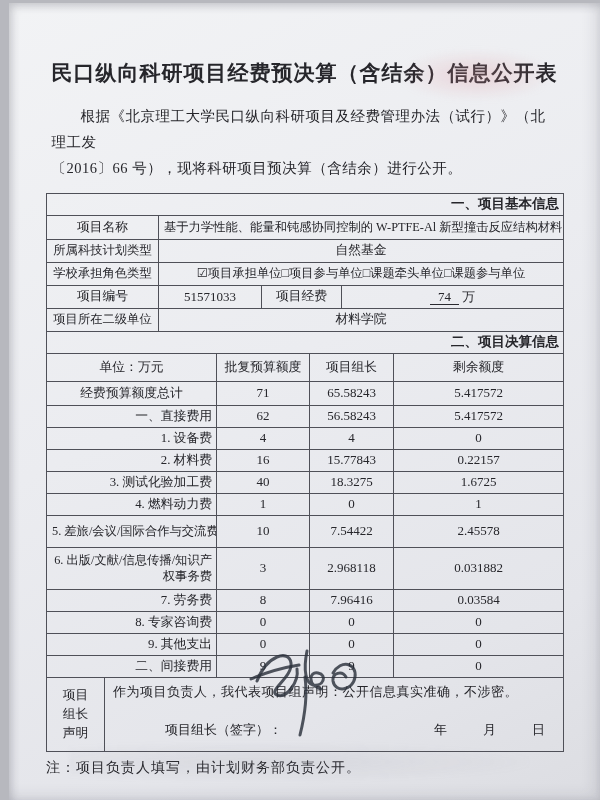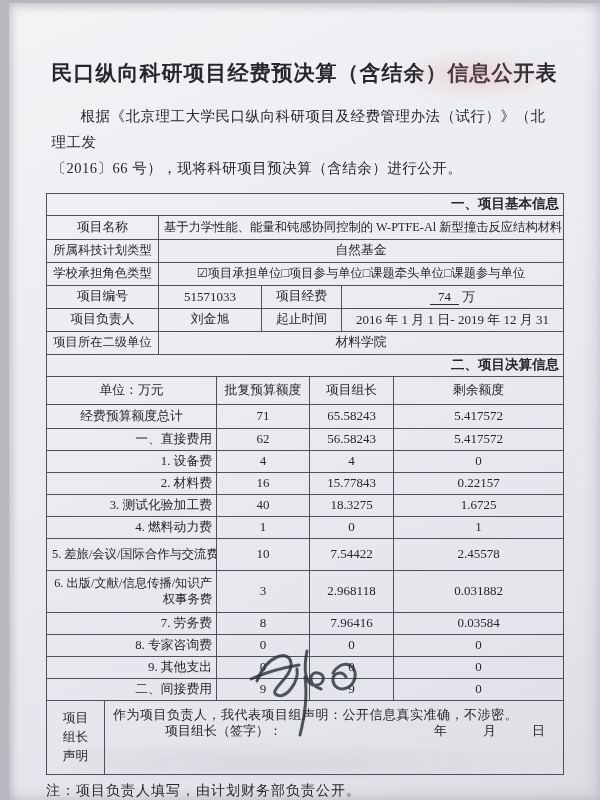--- a/index.html
+++ b/index.html
@@ -51,21 +51,21 @@
   .l { text-align:right; padding-left:5px; }
   .num { font-family:Liberation Serif, serif; font-size:13px; text-align:center;margin-top:36px; }
   .h24 td { height:24px; } .h23 td { height:23px; } .h22 td { height:22px; }
   .h28 td { height:28px; } .h32 td { height:32px; } .h42 td { height:42px; }
   .underline { border-bottom:1px solid #2a2a30; padding:0 8px; }
   .small-label { font-size:12.3px; letter-spacing:0; }
 
   .decl-side { text-align:center; font-size:12.8px; line-height:19px; white-space:normal; }
   .decl-body { vertical-align:top; padding:6px 8px 4px 8px; white-space:normal; position:relative; }
   .decl-statement { font-size:13px; letter-spacing:.5px; }
-  .sign-line { display:flex; font-size:13px; }
+  .sign-line { display:flex; margin-top:22px; font-size:13px; }
   .sign-label { margin-left:52px; }
   .ymd { margin-left:auto; display:flex; gap:36px; padding-right:10px; font-size:13px; }
 
   .note { width:517px; margin:7px auto 0; font-size:14px; letter-spacing:1px; }
 
   .signature {
     position:absolute; left:240px; top:636px; width:130px; height:105px;
     pointer-events:none;
   }
   .signature svg { width:100%; height:100%; }
@@ -113,26 +113,20 @@
         <td colspan="3" class="c small-label">☑项目承担单位□项目参与单位□课题牵头单位□课题参与单位</td>
       </tr>
       <tr class="h23">
         <td class="c">项目编号</td>
         <td class="num">51571033</td>
         <td class="c">项目经费</td>
         <td class="c">
           <span class="underline num">74</span>
           <span>万</span>
         </td>
-      </tr>
-      <tr class="h23">
-        <td class="c">项目负责人</td>
-        <td class="c">刘金旭</td>
-        <td class="c">起止时间</td>
-        <td class="num">2016 年 1 月 1 日- 2019 年 12 月 31</td>
       </tr>
       <tr class="h23">
         <td class="c small-label">项目所在二级单位</td>
         <td colspan="3" class="c">材料学院</td>
       </tr>
     </tbody>
       </table>
 
     <table>
       <colgroup>

